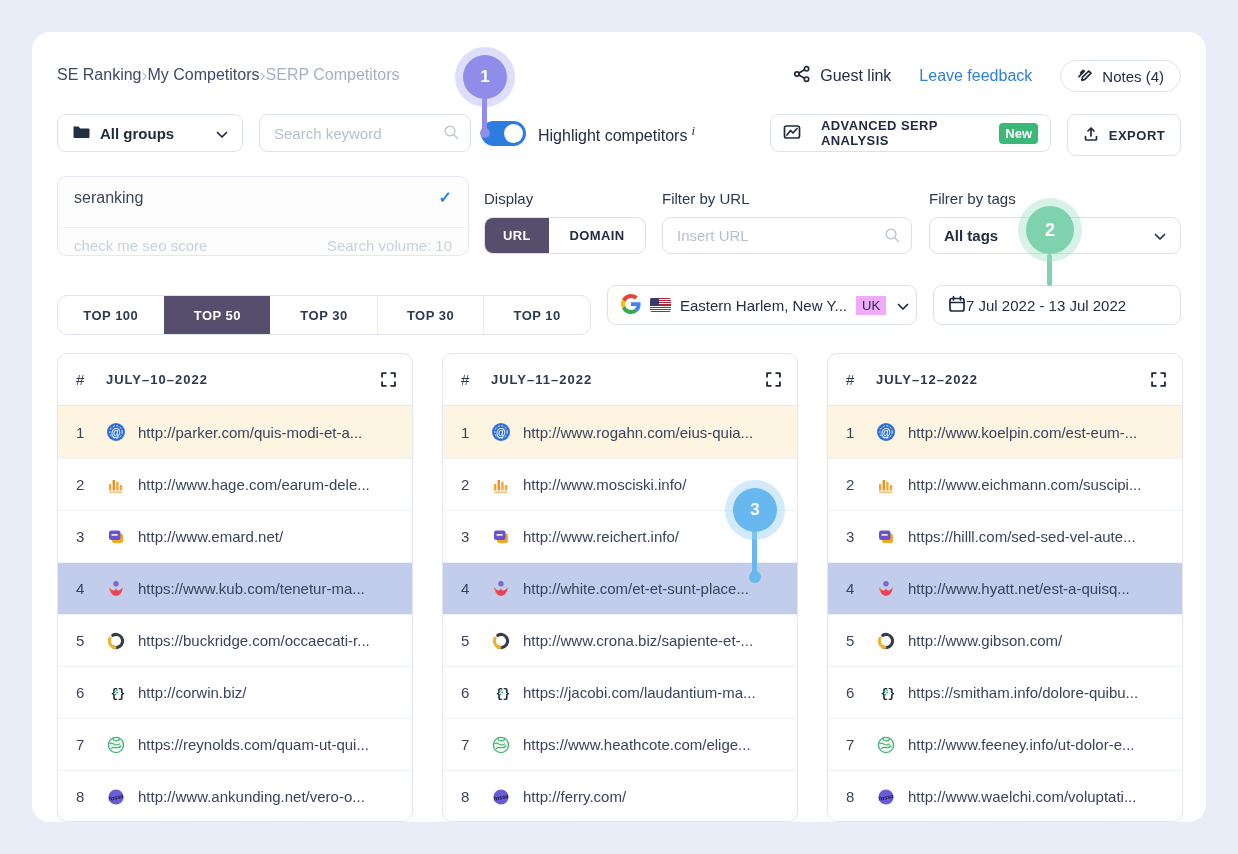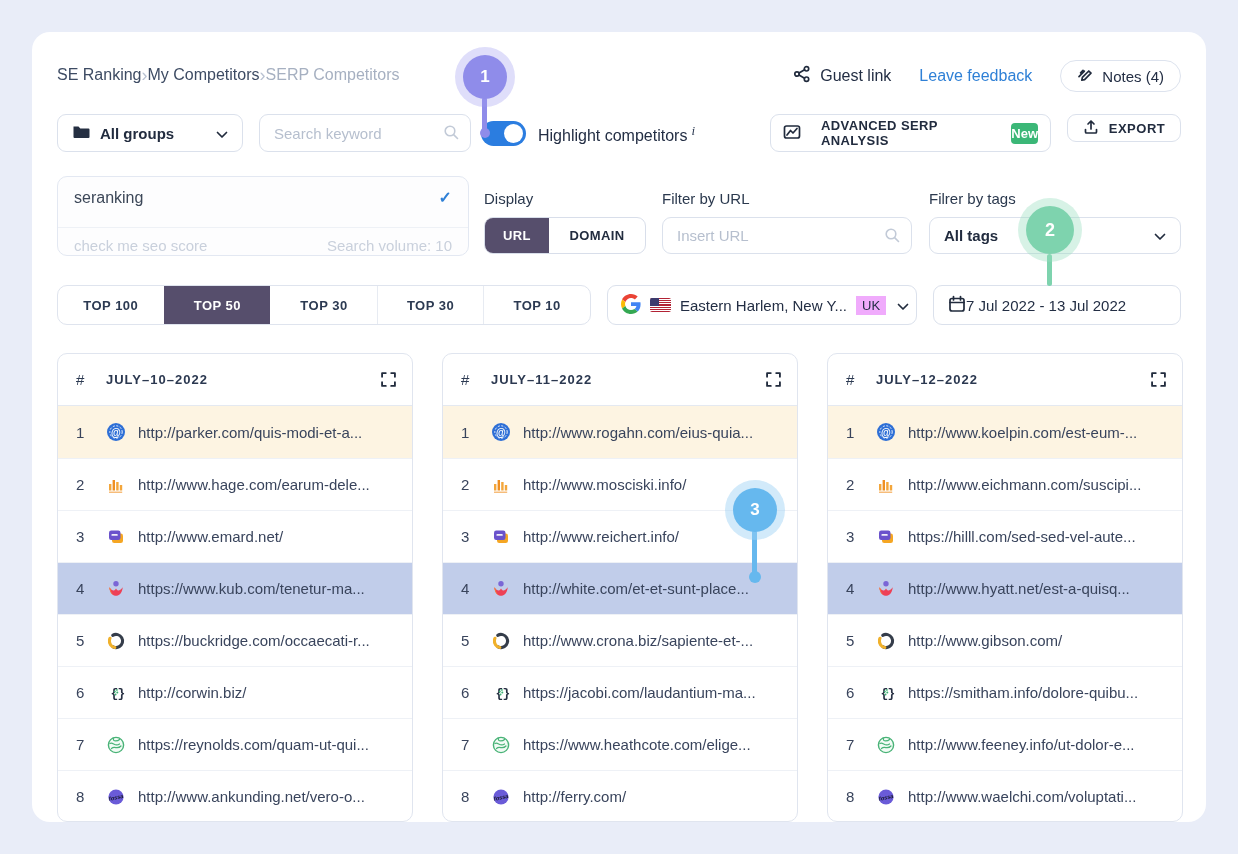--- a/index.html
+++ b/index.html
@@ -26,22 +26,22 @@
   .input-wrap{position:absolute;height:38px}
   .input-wrap input{width:100%;height:100%;border:1px solid #dbe1ec;border-radius:9px;padding:0 36px 0 14px;font-size:15px;color:#2c3a52;font-family:"Liberation Sans",sans-serif;outline:none;background:#fff}
   .input-wrap input::placeholder{color:#b6bfce}
   .input-wrap .search-glyph{position:absolute;right:11px;top:10px}
   .kw-search{left:227px;top:82px;width:212px}
   .toggle{left:449px;top:89px;width:45px;height:25px;background:#2b7de0;border-radius:13px;cursor:pointer}
   .toggle .knob{position:absolute;right:3px;top:3px;width:19px;height:19px;background:#fff;border-radius:50%}
   .toggle-label{left:506px;top:91px;font-size:16px;color:#232e44}
   .info-i{font-family:"Liberation Serif",serif;font-style:italic;font-size:13px;vertical-align:super;margin-left:4px;color:#2c3a52}
   .adv-btn{left:738px;top:82px;width:281px;height:38px;padding:0 12px;gap:20px;font-size:13px;font-weight:bold;letter-spacing:.4px;color:#222c3f}
-  .new-badge{background:#3bb777;color:#fff;font-size:13px;font-weight:bold;border-radius:4px;padding:3px 0;letter-spacing:0}
-  .export-btn{left:1035px;top:82px;width:114px;height:28px;padding:0 14px;gap:10px;font-size:13px;font-weight:bold;letter-spacing:.5px;color:#222c3f;justify-content:center}
+  .new-badge{background:#3bb777;color:#fff;font-size:13px;font-weight:bold;border-radius:4px;padding:3px 6px;letter-spacing:0}
+  .export-btn{left:1035px;top:82px;width:114px;height:42px;padding:0 14px;gap:10px;font-size:13px;font-weight:bold;letter-spacing:.5px;color:#222c3f;justify-content:center}
 
   
   .kw-panel{left:25px;top:144px;width:412px;height:80px;border:1px solid #e3e8f2;border-radius:10px;background:#fdfdfe;overflow:hidden}
   .kw-row1{display:flex;justify-content:space-between;align-items:center;padding:11px 16px 20px;border-bottom:1px solid #eef1f6;cursor:pointer}
   .kw-word{font-size:16px;color:#3c4758}
   .check-glyph{color:#2f80d6;font-size:16px;font-weight:bold}
   .kw-row2{display:flex;justify-content:space-between;align-items:center;padding:9px 16px;font-size:15px;color:#c9d0dc}
 
   
   .flabel{font-size:15px;color:#2b394e}
@@ -50,21 +50,21 @@
   .seg-opt{display:flex;align-items:center;justify-content:center;font-size:13px;font-weight:bold;letter-spacing:.4px;color:#222c3f;cursor:pointer}
   .seg-opt.url{width:64px}
   .seg-opt.domain{flex:1}
   .seg-opt.selected{background:#564e6c;color:#fff}
   .url-label{left:630px;top:158px}
   .url-filter{left:630px;top:185px;width:250px;height:37px}
   .tags-label{left:897px;top:158px}
   .tags-select{left:897px;top:185px;width:252px;height:37px;padding:0 14px;font-size:15px;font-weight:bold;color:#222c3f;justify-content:space-between}
 
   
-  .top-tabs{left:25px;top:253px;width:534px;height:40px;border:1px solid #dfe4ee;border-radius:10px;display:flex;overflow:hidden;background:#fff}
+  .top-tabs{left:25px;top:263px;width:534px;height:40px;border:1px solid #dfe4ee;border-radius:10px;display:flex;overflow:hidden;background:#fff}
   .top-tab{flex:1;display:flex;align-items:center;justify-content:center;font-size:13px;font-weight:bold;letter-spacing:.5px;color:#2c3a52;cursor:pointer;border-left:1px solid #e7ebf2}
   .top-tab:first-child{border-left:none}
   .top-tab.selected{background:#564e6c;color:#fff;border-left-color:transparent}
   .top-tab.selected + .top-tab{border-left-color:transparent}
   .location-btn{left:575px;top:253px;width:310px;height:40px;padding:0 13px;gap:9px;font-size:15px;color:#232e44}
   .us-flag{width:21px;height:14px;border-radius:2px;background:repeating-linear-gradient(180deg,#b22234 0 1.1px,#fff 1.1px 2.16px);position:relative;flex:none;overflow:hidden}
   .us-flag::after{content:"";position:absolute;left:0;top:0;width:9px;height:7.5px;background:#3c3b6e}
   .loc-text{white-space:nowrap}
   .region-chip{background:#f0abfc;border-radius:0;padding:2px 6px;font-size:13px;color:#232e44}
   .location-btn .chev{margin-left:2px}

